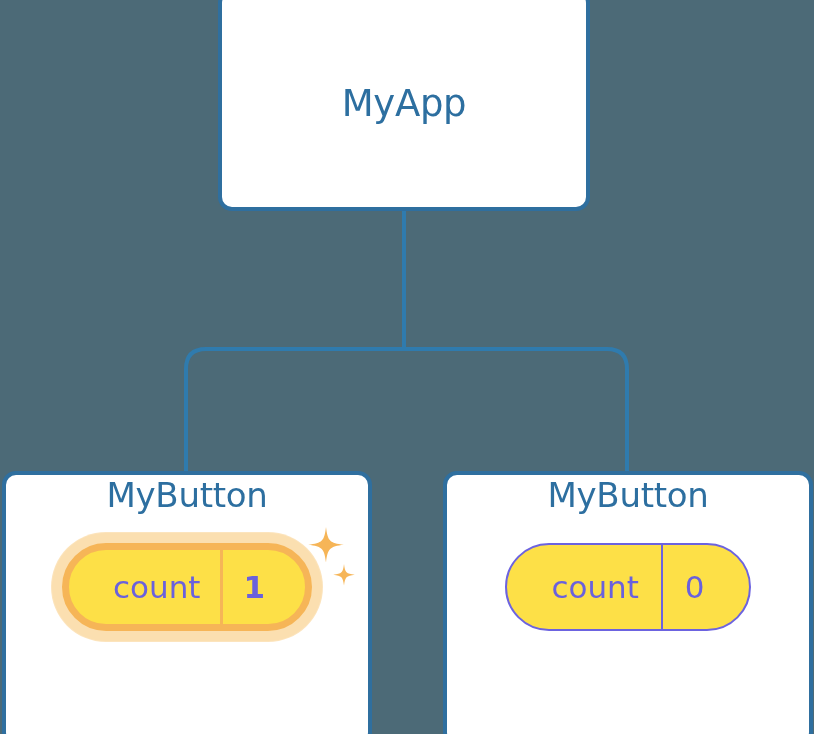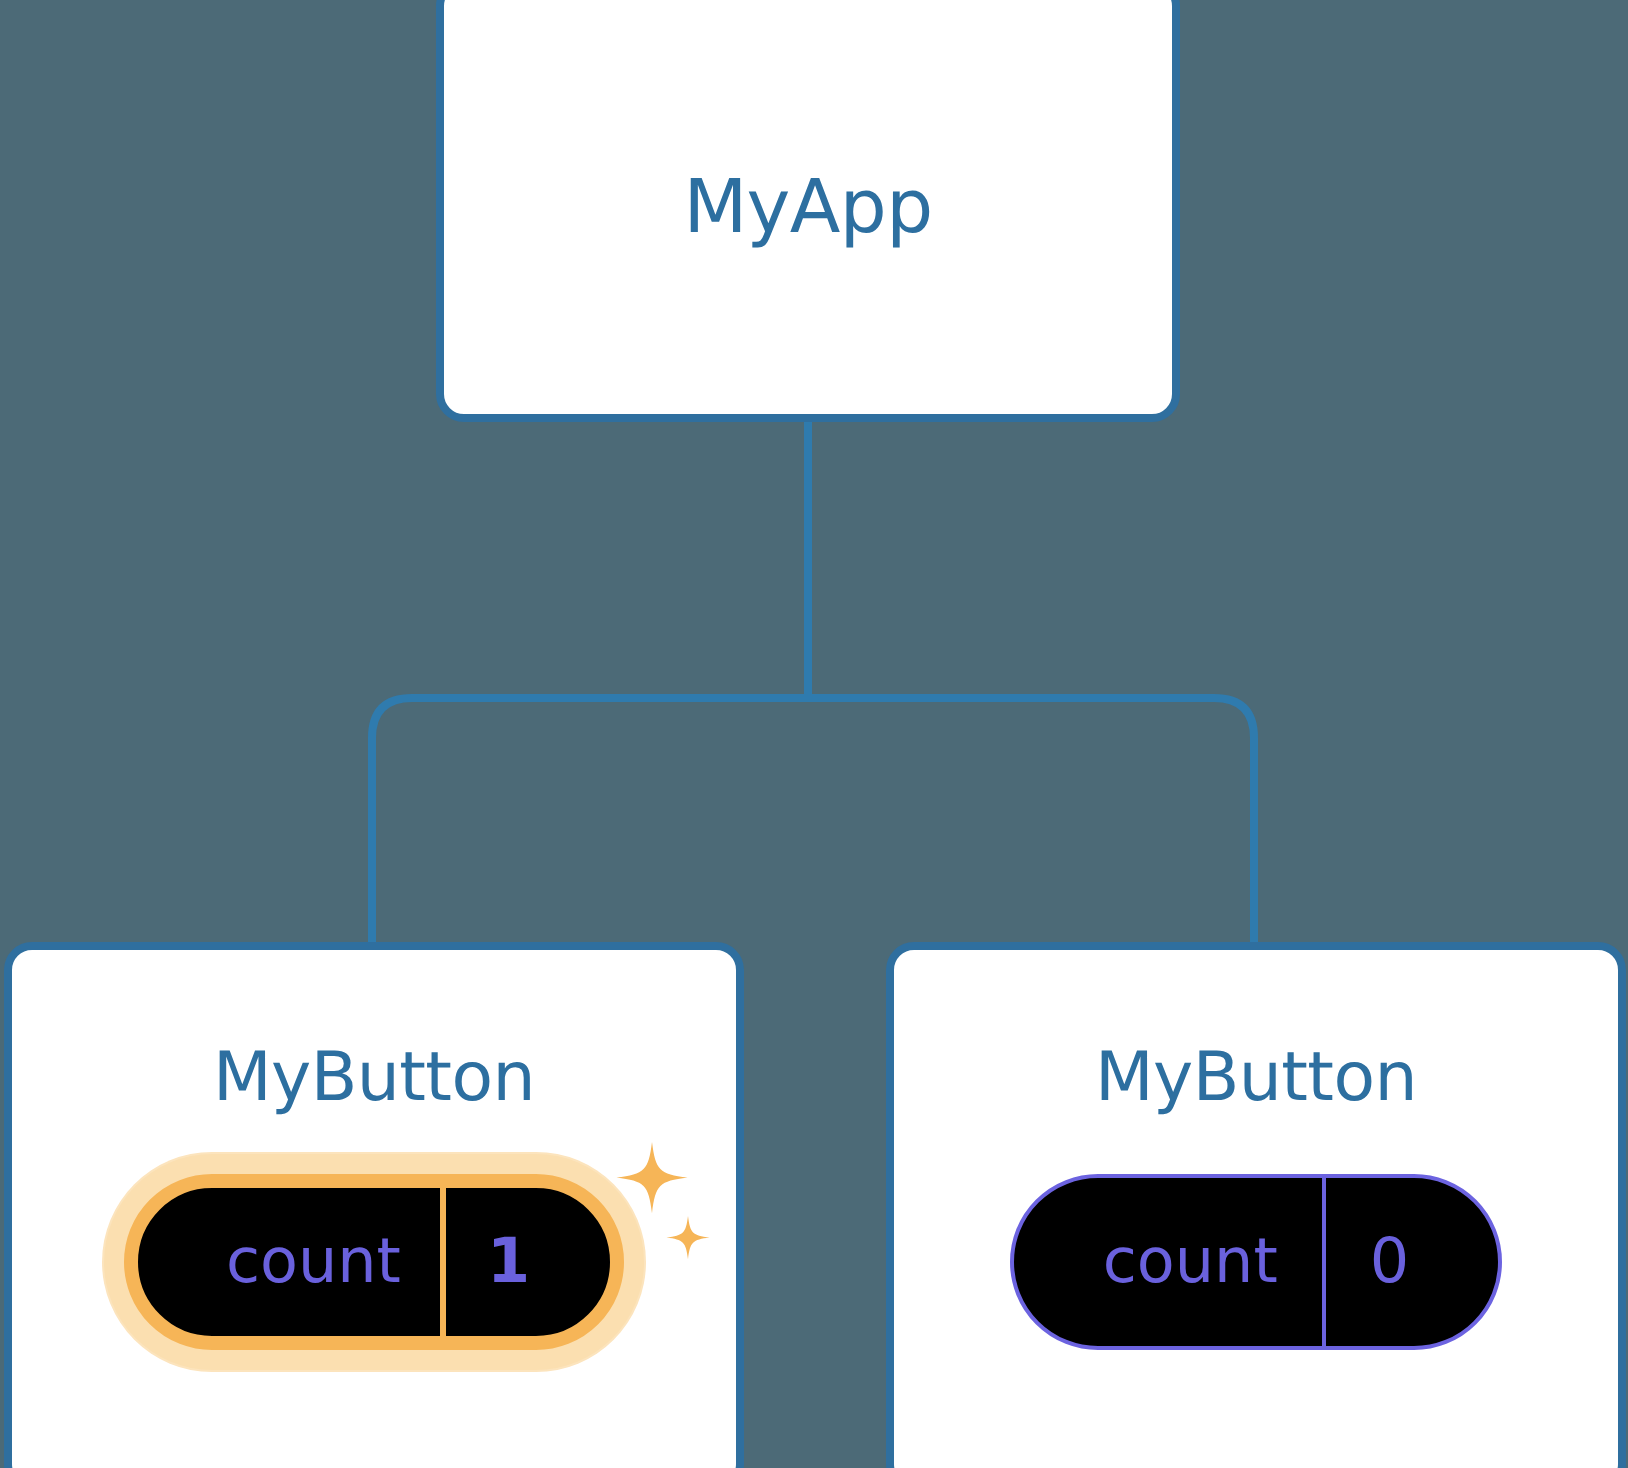--- a/index.html
+++ b/index.html
@@ -66,38 +66,37 @@
   .node-child {
     width: 370px;
     height: 275px;
     top: 471px;
   }
   #node-child-0 { left: 2px; }
   #node-child-1 { left: 443px; }
 
   .node-child .node-title {
     font-size: 34px;
-    margin-top: 44px;
   }
 
   
   .pill-wrap {
     position: relative;
     display: flex;
     justify-content: center;
     margin-top: 28px;
   }
 
   .pill {
     position: relative;
     display: flex;
     align-items: stretch;
     height: 88px;
     border-radius: 999px;
-    background: #000000;
+    background: #fde047;
     z-index: 2;
   }
 
   
   .pill.plain {
     border: 2px solid #6c63e0;
   }
   .pill.plain .pill-key   { padding: 0 22px 0 44px; }
   .pill.plain .pill-value { padding: 0 44px 0 22px; }
   .pill.plain .pill-sep   { background: #6c63e0; width: 2px; }

